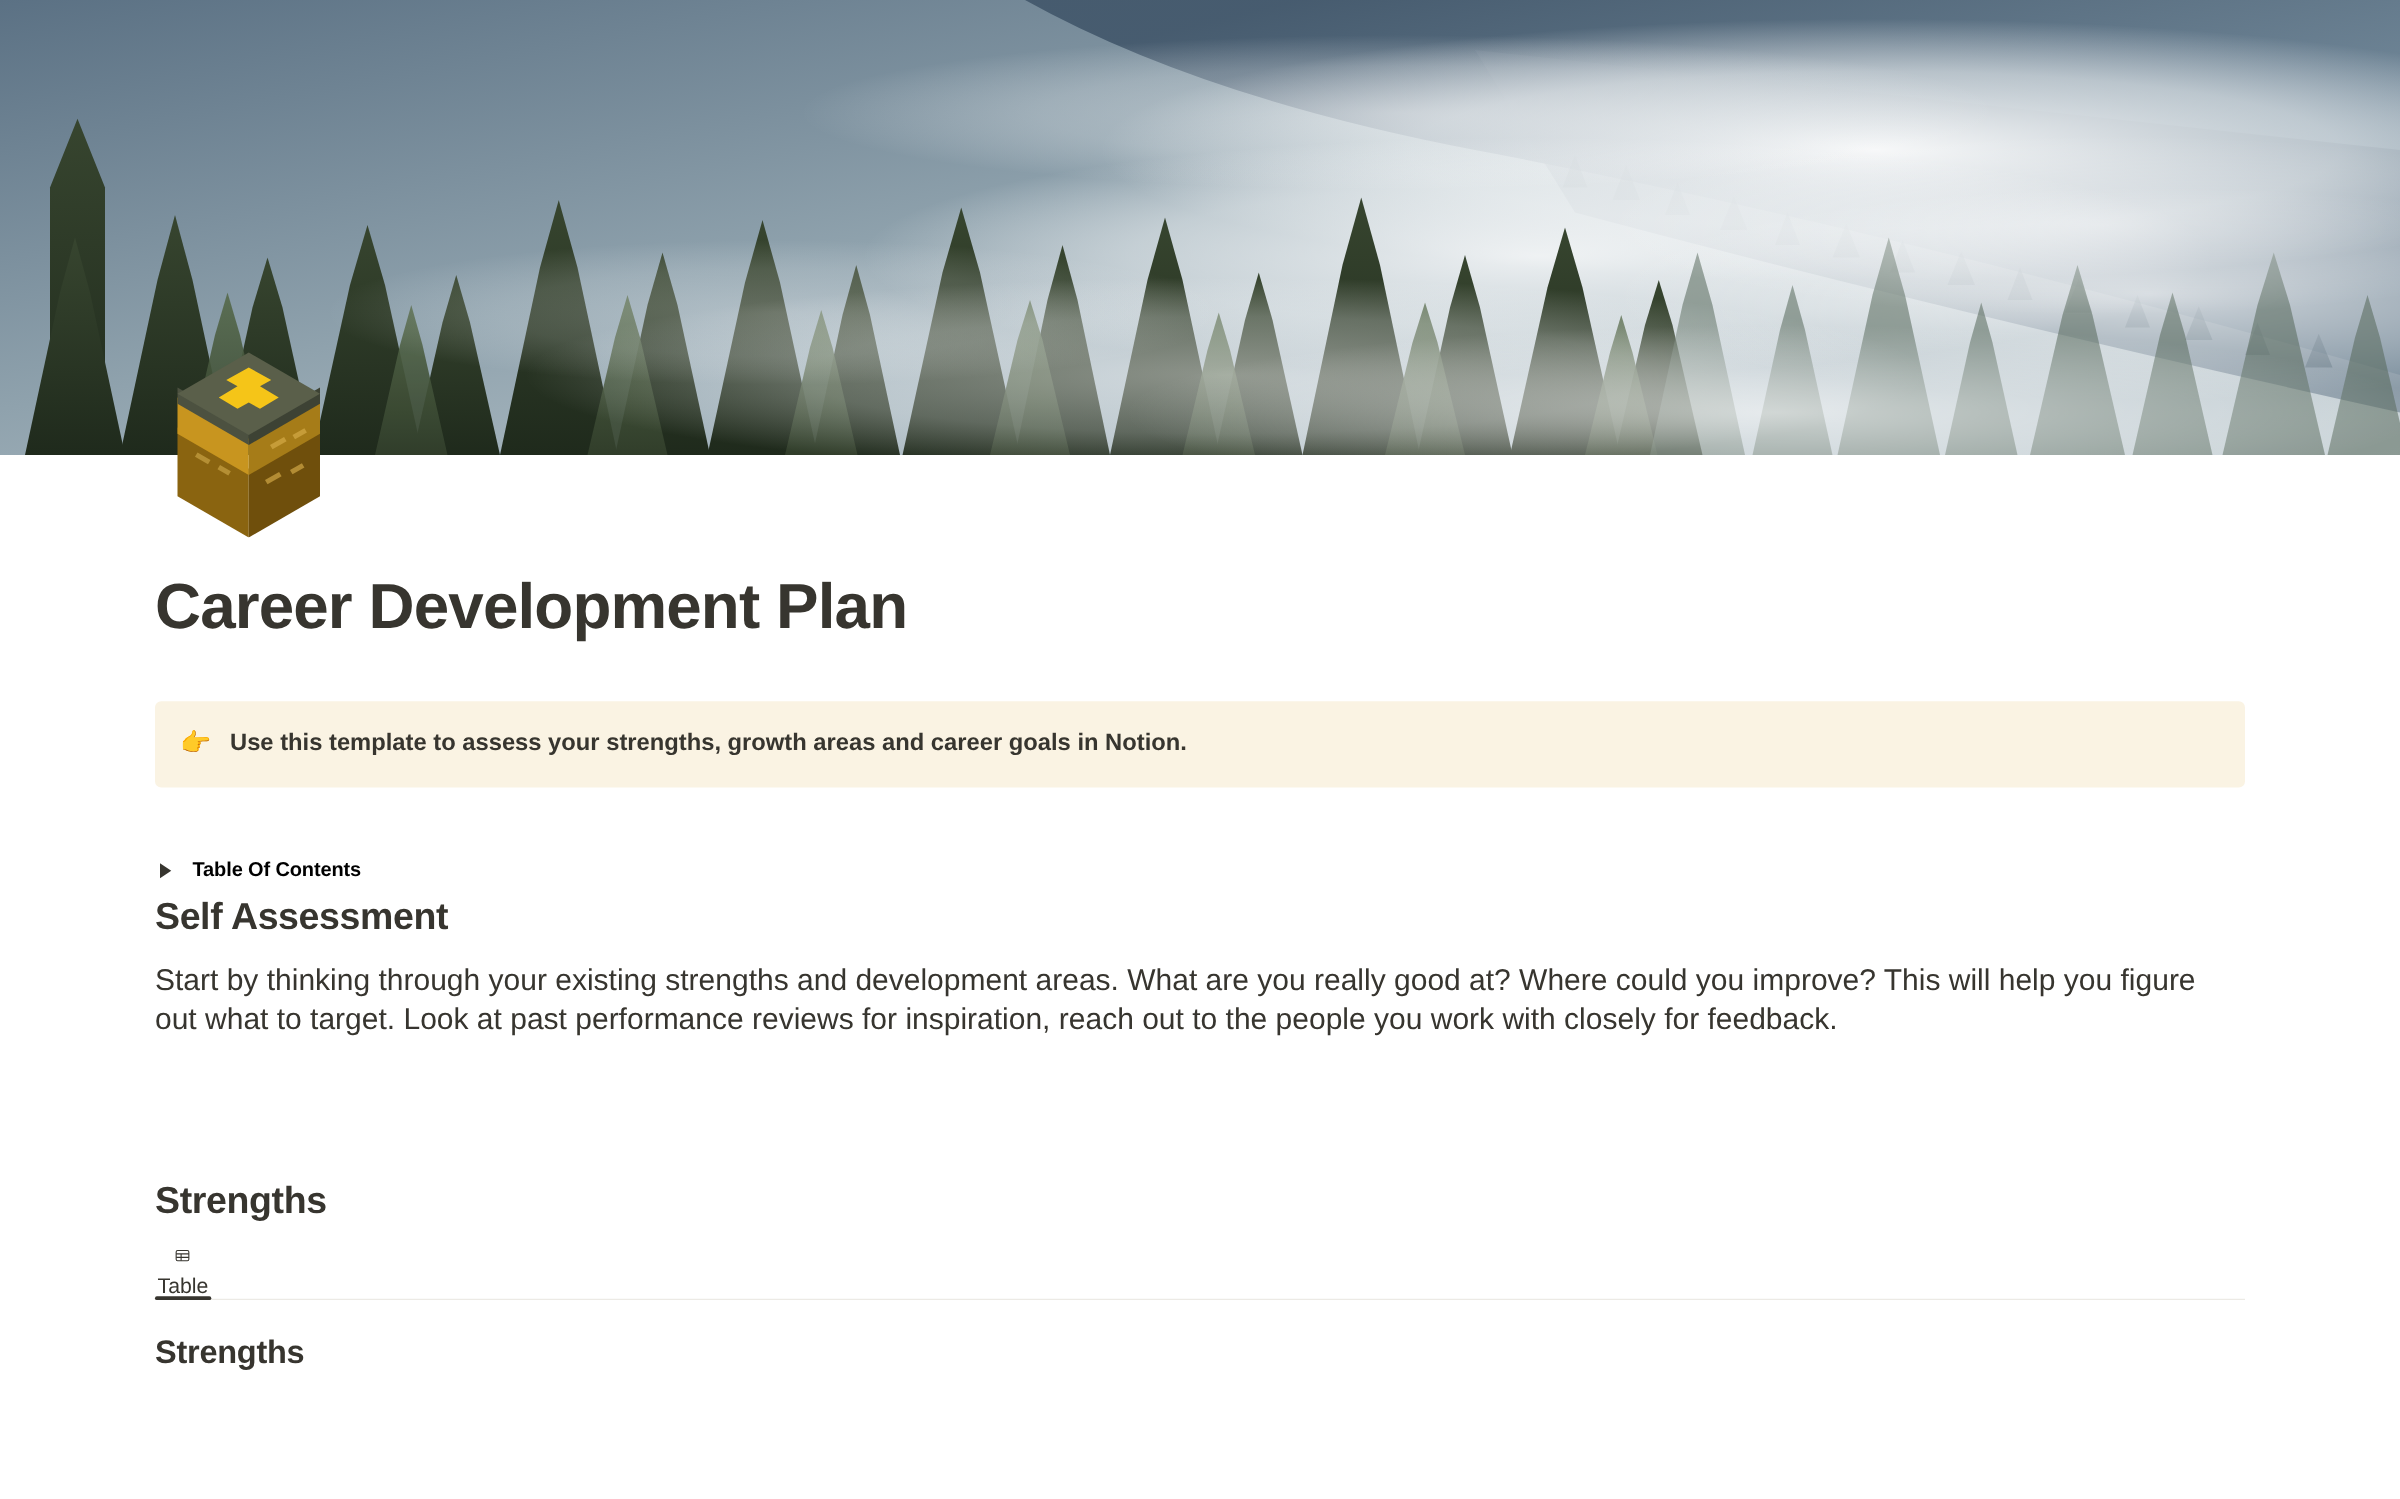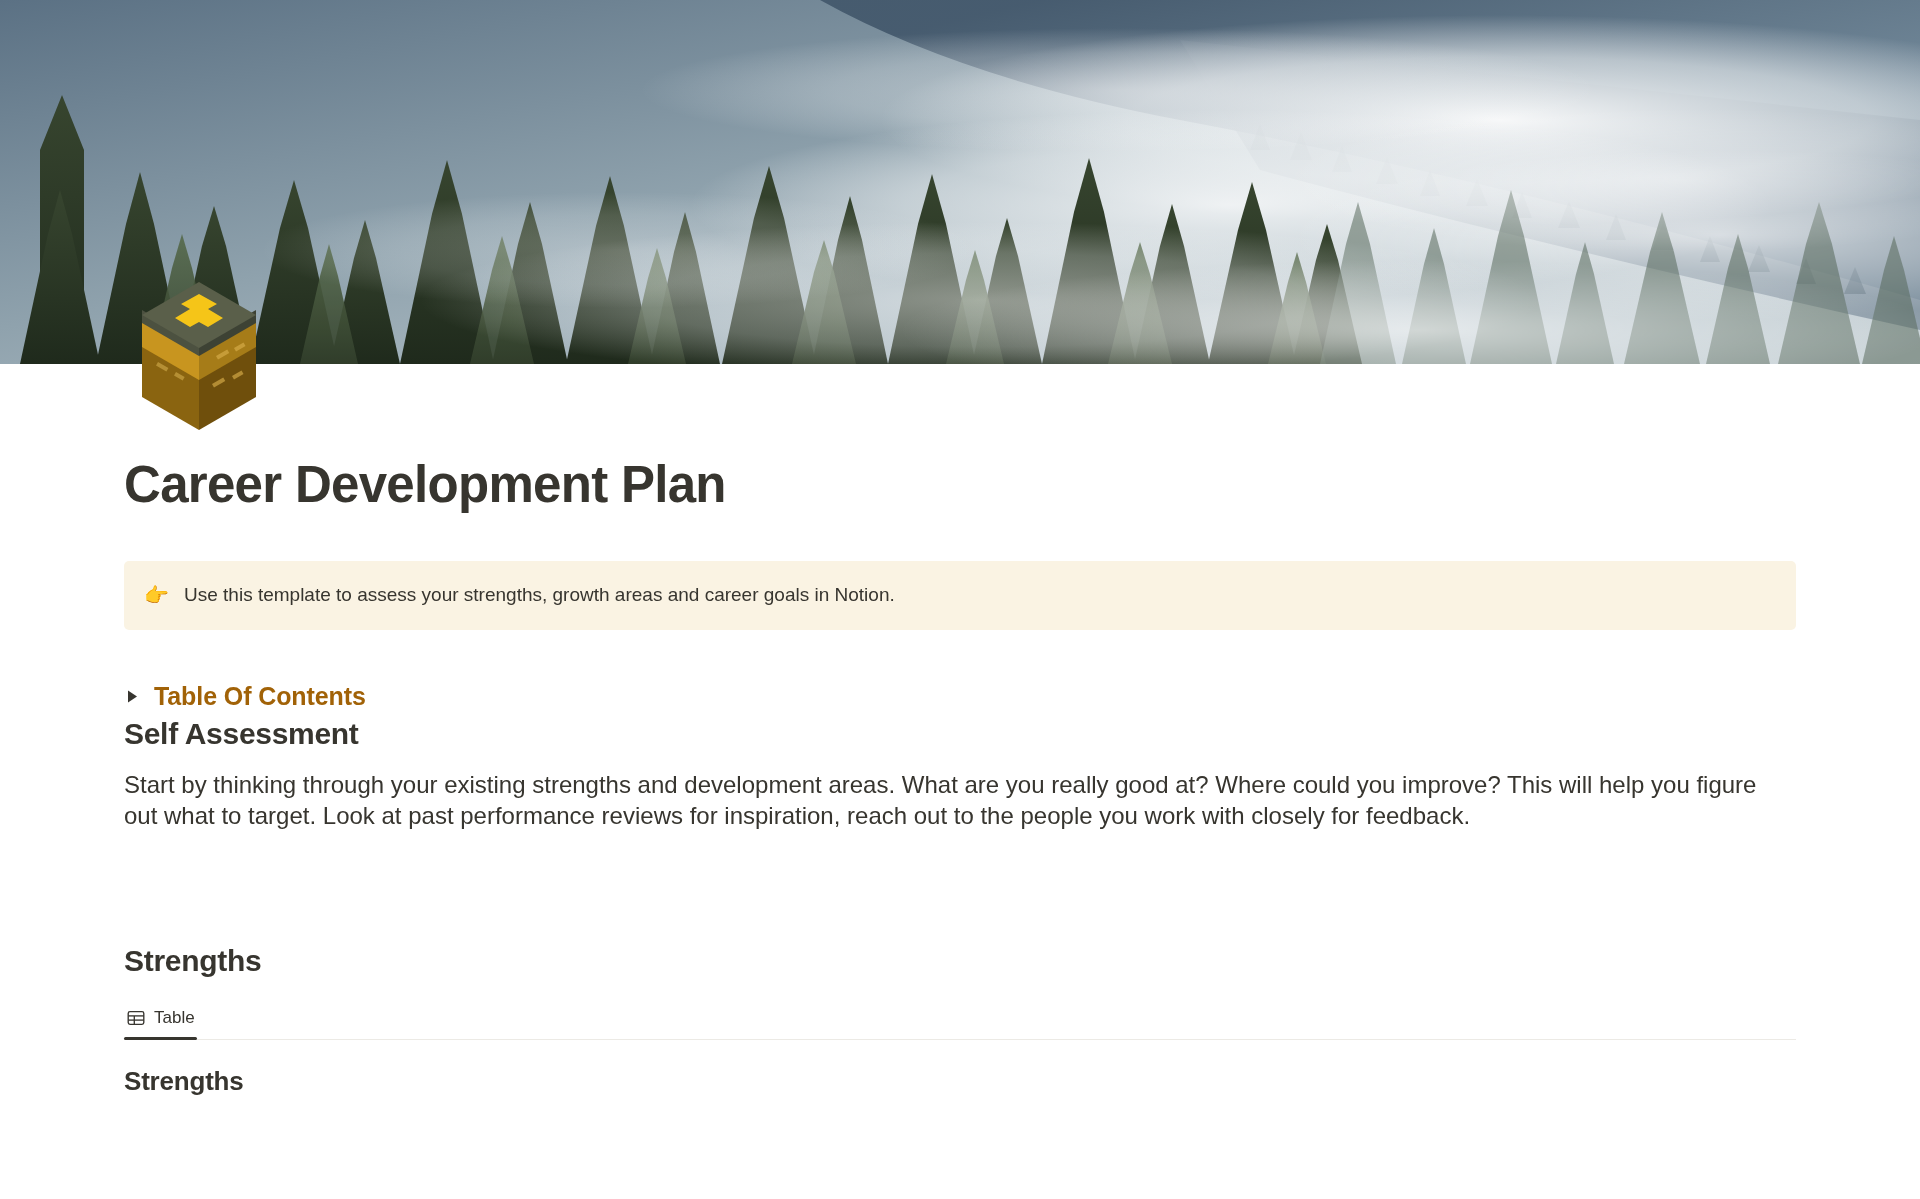--- a/index.html
+++ b/index.html
@@ -72,43 +72,44 @@
     font-size: 20px;
     line-height: 26px;
     flex: 0 0 auto;
     width: 24px;
     text-align: center;
   }
   .callout-text {
     font-size: 19px;
     line-height: 26px;
     color: #37352f;
+    font-weight: bold;
   }
 
   
   .toggle-row {
     margin-top: 50px;
     display: flex;
     align-items: center;
     gap: 14px;
     height: 34px;
   }
   .toggle-arrow {
     width: 16px;
     height: 16px;
     display: flex;
     align-items: center;
     justify-content: center;
     flex: 0 0 auto;
   }
   .toggle-arrow svg { display: block; }
   .toggle-label {
-    font-size: 25px;
+    font-size: 16px;
     font-weight: 700;
-    color: #a16207;
+    color: #000000;
     letter-spacing: -0.1px;
   }
 
   
   .h2 {
     font-size: 30px;
     font-weight: 700;
     color: #37352f;
     letter-spacing: -0.3px;
     line-height: 1.3;
@@ -135,20 +136,21 @@
     align-items: flex-start;
   }
   .db-tab {
     display: inline-flex;
     align-items: center;
     gap: 8px;
     height: 41px;
     padding: 0 10px 0 2px;
     position: relative;
     cursor: pointer;
+    flex-direction: column;
   }
   .db-tab.active::after {
     content: "";
     position: absolute;
     left: 0;
     right: 8px;
     bottom: -1px;
     height: 3px;
     background: #37352f;
     border-radius: 2px;

